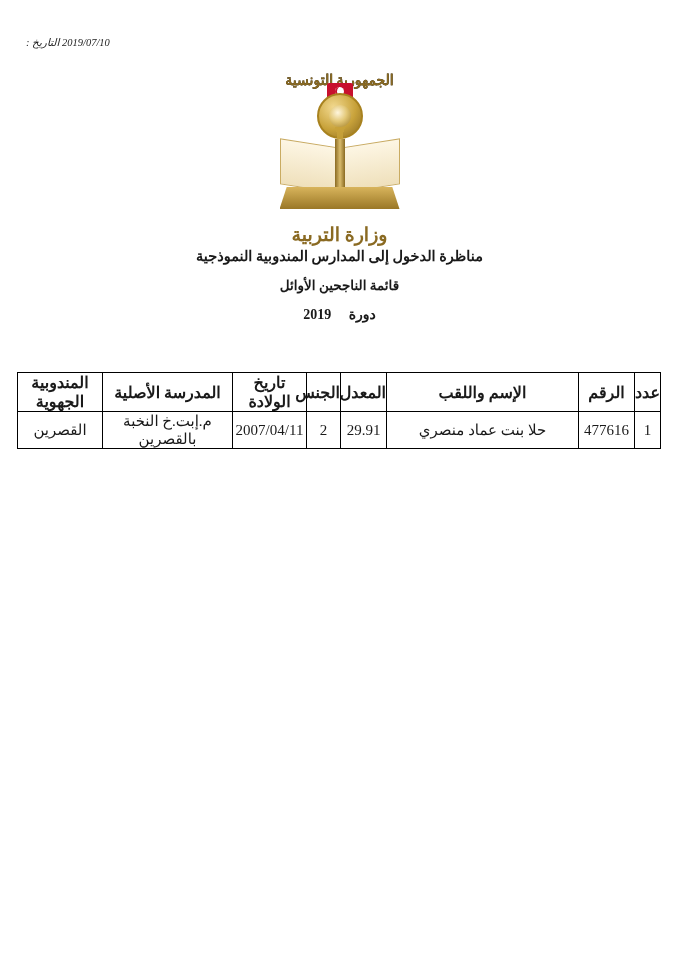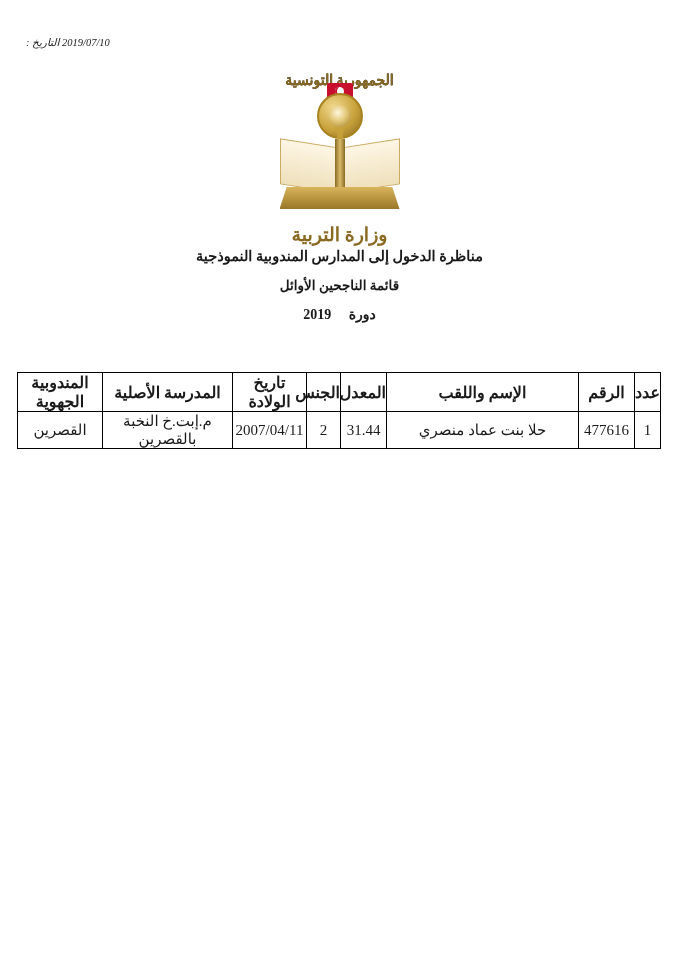--- a/index.html
+++ b/index.html
@@ -296,21 +296,21 @@
           <th>تاريخ الولادة</th>
           <th>المدرسة الأصلية</th>
           <th>المندوبية الجهوية</th>
         </tr>
       </thead>
       <tbody>
         <tr>
           <td class="v-num">1</td>
           <td class="v-id">477616</td>
           <td class="v-name">حلا بنت عماد منصري</td>
-          <td class="v-avg">31.44</td>
+          <td class="v-avg">29.91</td>
           <td class="v-sex">2</td>
           <td class="v-dob">2007/04/11</td>
           <td class="v-school">م.إبت.خ النخبة بالقصرين</td>
           <td class="v-deleg">القصرين</td>
         </tr>
       </tbody>
     </table>
   </div>
 
 </div>

